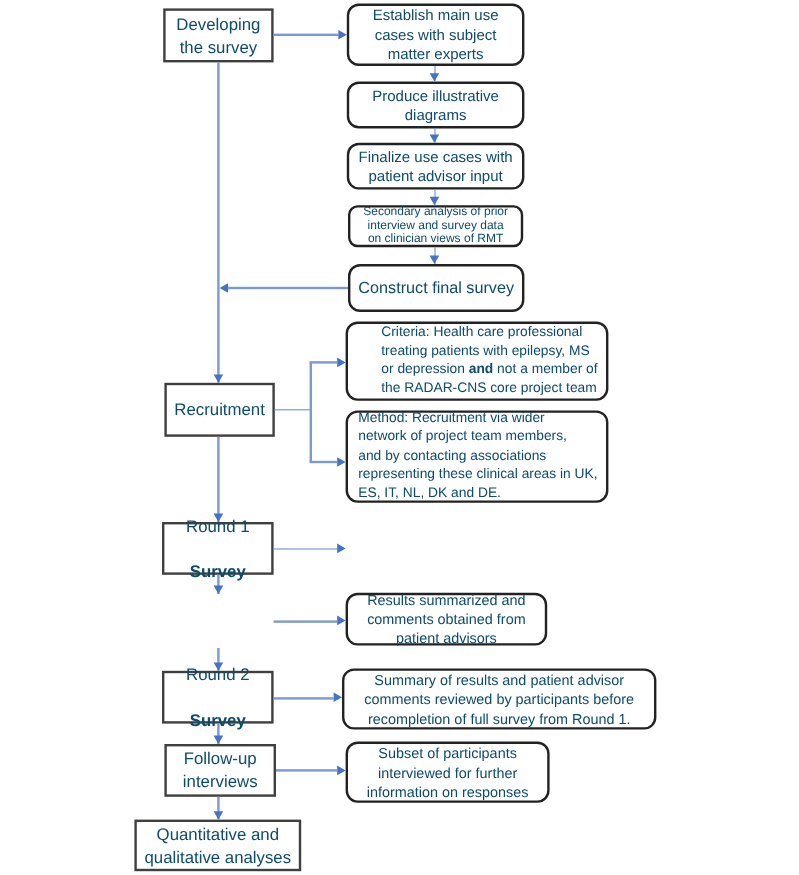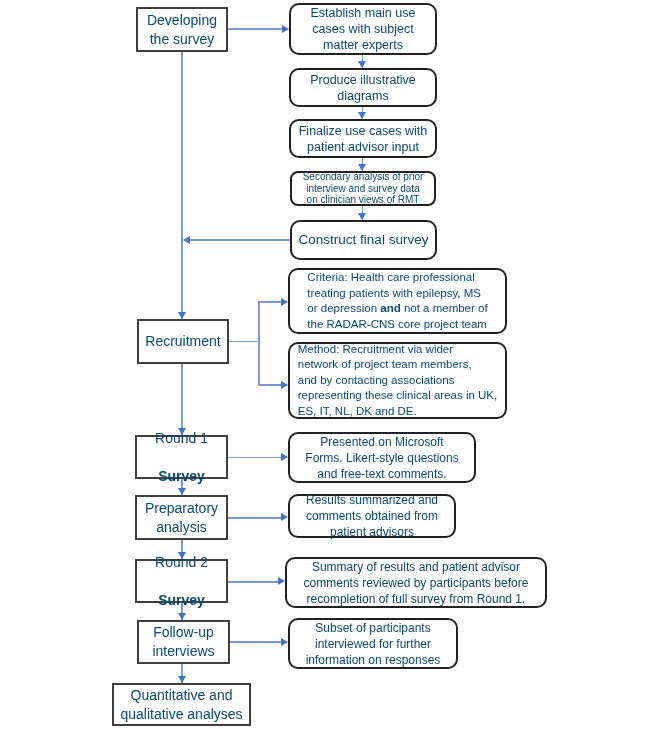--- a/index.html
+++ b/index.html
@@ -15,21 +15,21 @@
     font-size:14px; line-height:19px; padding:0 2px;
   }
   .detail-box {
     position:absolute; box-sizing:border-box; background:#ffffff;
     border:2px solid #222222; border-radius:10px;
     display:flex; align-items:center; justify-content:center;
     text-align:center; white-space:pre-line;
     font-size:12.5px; line-height:16px; padding:0 4px;
   }
   .detail-box.left-text {
-    justify-content:center; text-align:left;
+    justify-content:flex-end; text-align:left;
     font-size:11.5px; line-height:15.5px; padding:0 7px;
   }
   .detail-box.small-text { font-size:10px; line-height:11.5px; border-radius:8px; }
   .detail-box.wide { font-size:12px; }
   .bold { font-weight:bold; }
   .line  { position:absolute; background:#7d99d3; }
   .arrow-down, .arrow-right, .arrow-left { position:absolute; width:0; height:0; }
   .arrow-down  { border-left:4.5px solid transparent; border-right:4.5px solid transparent; border-top:7px solid #4472C4; }
   .arrow-right { border-top:4.5px solid transparent; border-bottom:4.5px solid transparent; border-left:7px solid #4472C4; }
   .arrow-left  { border-top:4.5px solid transparent; border-bottom:4.5px solid transparent; border-right:7px solid #4472C4; }
@@ -44,22 +44,20 @@
 
   <div class="stage-box" style="left:137px;top:319px;width:92px;height:45px">Recruitment</div>
 
   <div class="stage-box" style="left:135px;top:435px;width:93px;height:44px">
     <div>
       <div>Round 1</div>
       <div class="bold">Survey</div>
     </div>
   </div>
 
-  <div class="stage-box" style="left:135px;top:495px;width:93px;height:45px">Preparatory
-analysis</div>
 
   <div class="stage-box" style="left:135px;top:559px;width:93px;height:44px">
     <div>
       <div>Round 2</div>
       <div class="bold">Survey</div>
     </div>
   </div>
 
   <div class="stage-box" style="left:112px;top:683px;width:139px;height:43px">Quantitative and
 qualitative analyses</div>
@@ -89,23 +87,20 @@
 or depression </span><span class="bold">and</span><span> not a member of
 the RADAR-CNS core project team</span></span>
   </div>
 
   <div class="detail-box left-text" style="left:288px;top:342px;width:219px;height:77px">Method: Recruitment via wider
 network of project team members,
 and by contacting associations
 representing these clinical areas in UK,
 ES, IT, NL, DK and DE.</div>
 
-  <div class="detail-box wide" style="left:288px;top:432px;width:188px;height:51px">Presented on Microsoft
-Forms. Likert-style questions
-and free-text comments.</div>
 
   <div class="detail-box wide" style="left:288px;top:494px;width:168px;height:44px">Results summarized and
 comments obtained from
 patient advisors</div>
 
   <div class="detail-box wide" style="left:285px;top:557px;width:262px;height:51px">Summary of results and patient advisor
 comments reviewed by participants before
 recompletion of full survey from Round 1.</div>
 
   <div class="detail-box wide" style="left:288px;top:618px;width:170px;height:51px">Subset of participants

